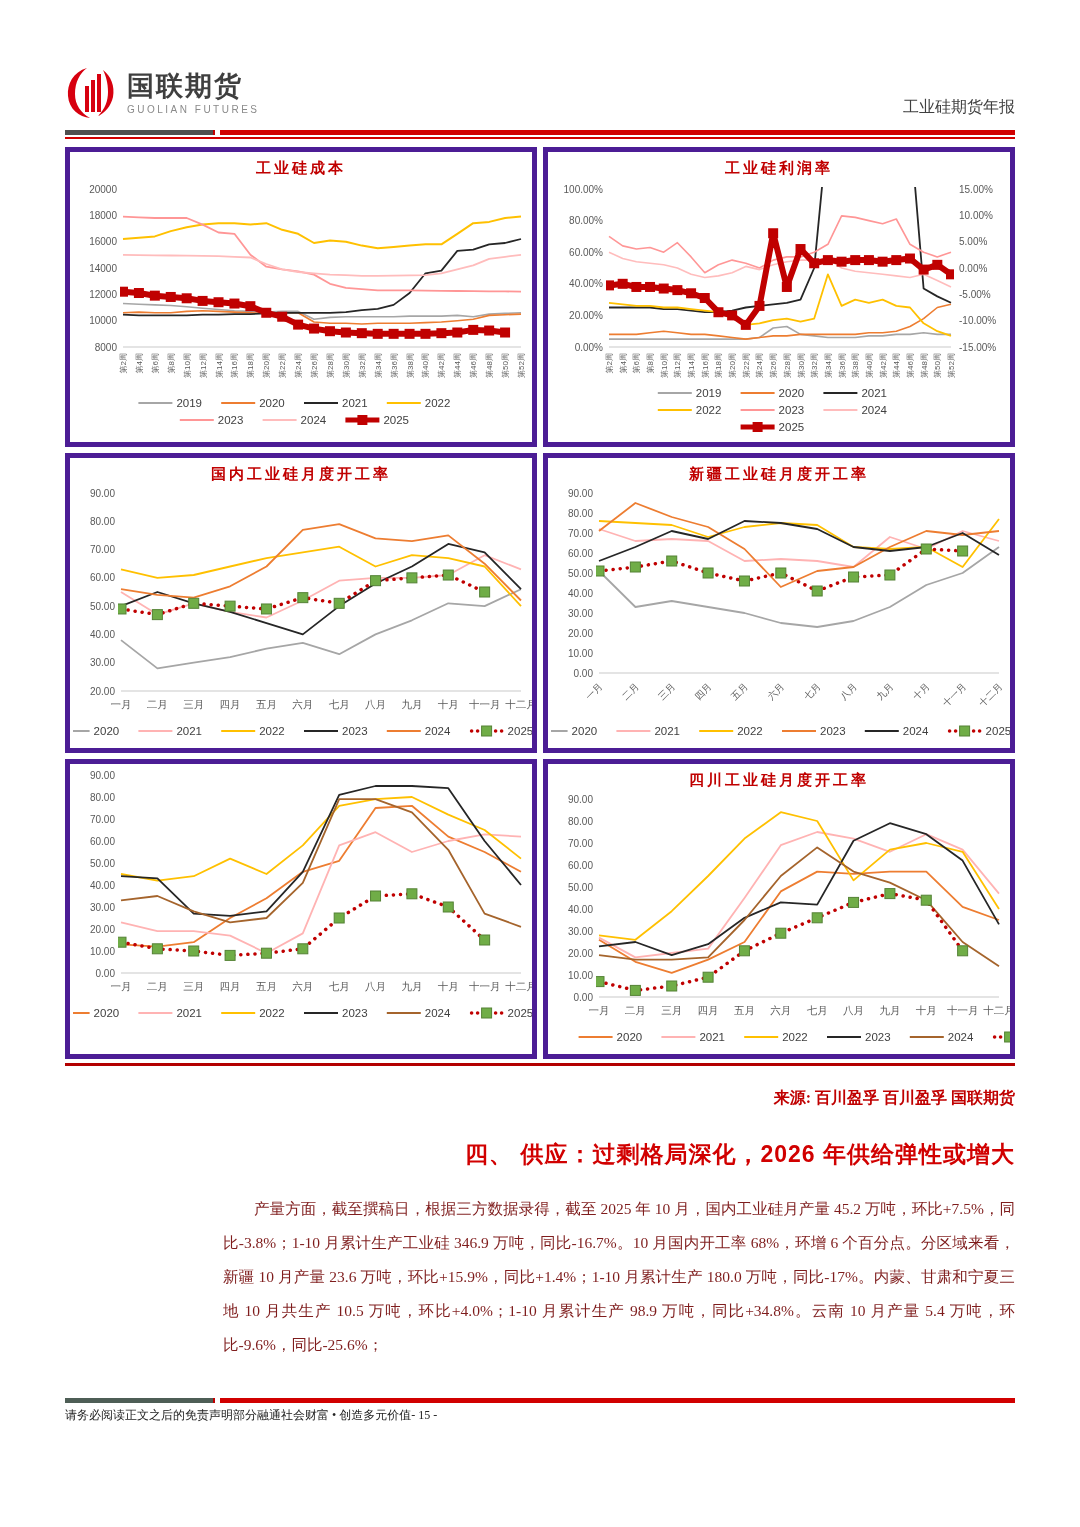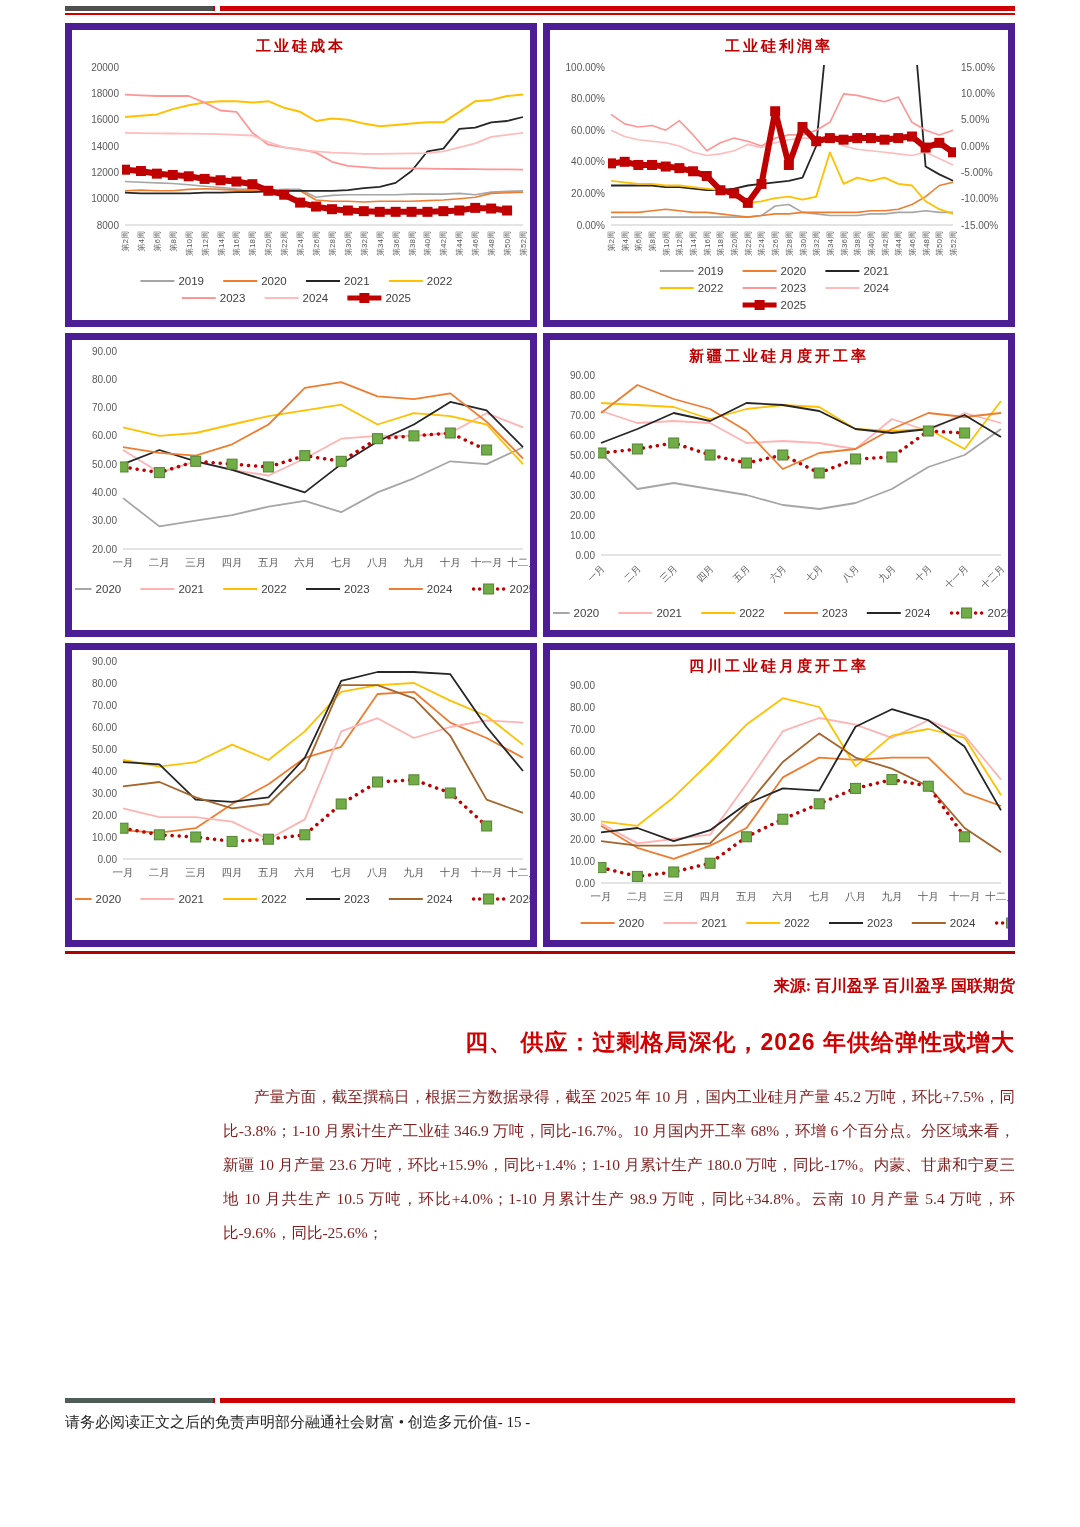--- a/index.html
+++ b/index.html
@@ -11,43 +11,61 @@
   .logo-txt .cn{font-family:"Liberation Sans",sans-serif;font-size:27px;font-weight:bold;color:#3f3f3f;letter-spacing:2px;line-height:1;}
   .logo-txt .en{font-family:"Liberation Sans",sans-serif;font-size:10px;color:#8a8a8a;letter-spacing:2.5px;margin-top:4px;}
   .rpt-title{font-size:16px;color:#3f3f3f;padding-bottom:6px;}
   .rule{margin-top:6px;height:5px;display:flex;}
   .rule .g{width:148px;background:#4f4f4f;}
   .rule .d{width:5px;background:#ffffff;border-left:2px solid #c00000;}
   .rule .r{flex:1;background:#d10000;}
   .rule2{margin-top:2px;height:2px;background:#d10000;}
   
   .grid{margin-top:8px;display:grid;grid-template-columns:1fr 1fr;gap:6px;}
-  .panel{border:7px solid #4c1d95;background:#fff;padding:3px;height:284px;overflow:hidden;}
+  .panel{border:5px solid #4c1d95;background:#fff;padding:3px;height:284px;overflow:hidden;}
   .ctitle{font-family:"DejaVu Serif",serif;font-weight:bold;color:#c00000;font-size:15px;letter-spacing:3px;text-align:center;height:24px;line-height:26px;}
   svg.chart{display:block;font-family:"Liberation Sans",sans-serif;}
   
   .sep{margin-top:4px;height:3px;background:#b30000;}
   .src{margin-top:22px;text-align:right;color:#c00000;font-weight:bold;font-size:16px;font-family:Liberation Serif, serif;}
   
   .h1{margin-top:30px;text-align:right;color:#d10000;font-weight:bold;font-size:23px;font-family:"Liberation Sans",sans-serif;letter-spacing:1px;}
   .h2{margin-top:38px;margin-left:192px;color:#d10000;font-weight:bold;font-size:17px;font-family:"Liberation Sans",sans-serif;}
   .para{margin-top:22px;margin-left:158px;margin-right:0;font-size:15.5px;line-height:34px;text-align:justify;text-indent:2em;color:#7f1d1d;}
   
   .ftr{position:absolute;left:65px;right:65px;top:1398px;}
   .frule{height:5px;display:flex;}
   .frule .g{width:148px;background:#4e5e56;}
   .frule .d{width:5px;background:#ffffff;border-left:2px solid #c00000;}
   .frule .r{flex:1;background:#d10000;}
-  .ftxt{margin-top:10px;font-size:15px;color:#222;}
+  .ftxt{margin-top:4px;font-size:12px;color:#222;}
 </style>
 </head>
 <body>
 
 <div class="page">
 
+  <div class="hdr">
+    <div class="logo">
+      <span>
+        <svg width="52" height="56" viewBox="0 0 52 56">
+          <path d="M22 4 C8 8 2 20 3 32 C4 45 14 53 25 54 C16 49 10 41 10 30 C10 18 15 9 22 4 Z" fill="#d7000f"></path>
+          <rect x="20" y="22" width="4" height="26" fill="#d7000f"></rect>
+          <rect x="26" y="16" width="4" height="32" fill="#d7000f"></rect>
+          <rect x="32" y="10" width="4" height="38" fill="#d7000f"></rect>
+          <path d="M38 6 C46 12 50 22 48 33 C46 42 40 49 33 52 C40 45 43 37 43 28 C43 19 41 12 38 6 Z" fill="#d7000f"></path>
+        </svg>
+      </span>
+      <span class="logo-txt">
+        <div class="cn">国联期货</div>
+        <div class="en">GUOLIAN FUTURES</div>
+      </span>
+    </div>
+    <div class="rpt-title">工业硅期货年报</div>
+  </div>
   <div class="rule">
       <span class="g"></span>
       <span class="d"></span>
       <span class="r"></span>
     </div>
   <div class="rule2"></div>
 
   <div class="grid">
     <div class="panel">
       <div class="ctitle">工业硅成本</div>
@@ -236,20 +254,21 @@
           <line x1="189.60000000000002" y1="231" x2="223.60000000000002" y2="231" stroke="#ff9696" stroke-width="2.2"></line>
           <text x="227.60000000000002" y="235" font-size="11.5" fill="#404040" text-anchor="start">2023</text>
           <line x1="272.40000000000003" y1="231" x2="306.40000000000003" y2="231" stroke="#ffbcbc" stroke-width="2.2"></line>
           <text x="310.40000000000003" y="235" font-size="11.5" fill="#404040" text-anchor="start">2024</text>
           <line x1="189.6" y1="248" x2="223.6" y2="248" stroke="#c00000" stroke-width="5"></line>
           <rect x="201.6" y="243" width="10" height="10" fill="#c00000"></rect>
           <text x="227.6" y="252" font-size="11.5" fill="#404040" text-anchor="start">2025</text>
         </svg>
     </div>
     <div class="panel">
+      <div class="ctitle">国内工业硅月度开工率</div>
       <svg class="chart" width="462" height="254">
           <defs>
             <clipPath id="cp2">
               <rect x="45" y="6" width="406" height="202"></rect>
             </clipPath>
           </defs>
           <text x="42" y="11.5" font-size="10" fill="#595959" text-anchor="end">90.00</text>
           <text x="42" y="39.785714285714285" font-size="10" fill="#595959" text-anchor="end">80.00</text>
           <text x="42" y="68.07142857142857" font-size="10" fill="#595959" text-anchor="end">70.00</text>
           <text x="42" y="96.35714285714285" font-size="10" fill="#595959" text-anchor="end">60.00</text>

